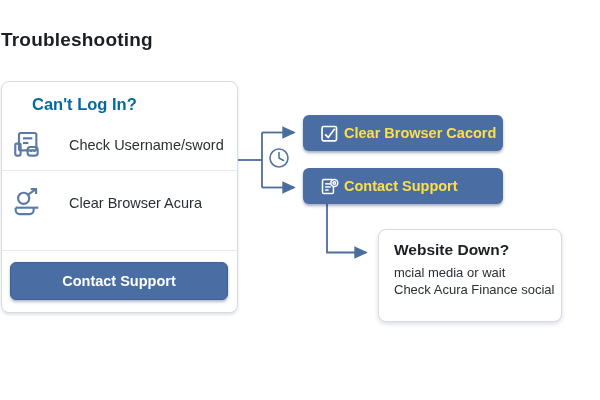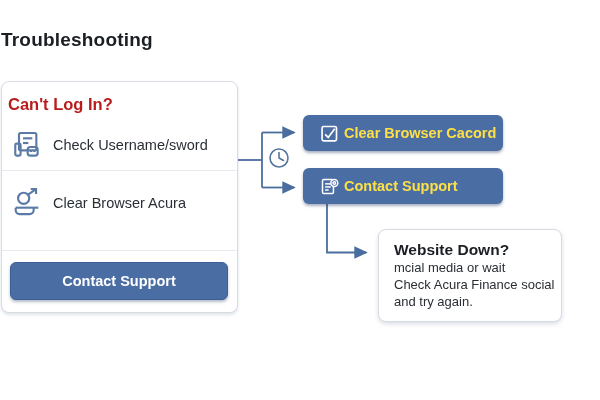--- a/index.html
+++ b/index.html
@@ -19,24 +19,24 @@
   
   .connectors { position: absolute; left: 0; top: 0; width: 600px; height: 400px; z-index: 1; }
 
   
   .login-card {
     position: absolute; left: 1px; top: 81px; width: 237px; height: 232px;
     background: #fff; border: 1px solid #d7dce3; border-radius: 8px;
     box-shadow: 0 2px 3px rgba(90,105,140,.18); z-index: 2;
   }
   .login-card h2 {
-    margin: 13px 0 0 6px; font-size: 16.5px; font-weight: bold; color: #b91c1c;
+    margin: 13px 0 0 30px; font-size: 16.5px; font-weight: bold; color: #0369a1;
   }
   .card-item {
-    display: flex; align-items: center; gap: 10px;
+    display: flex; align-items: center; gap: 26px;
     padding: 0 12px 0 9px; height: 50px;
   }
   .card-item .item-icon { width: 32px; height: 32px; flex: 0 0 32px; color: #5b7ba6; }
   .card-item .item-label { font-size: 14.5px; color: #2a2f36; }
   .divider { border: none; border-top: 1px solid #e7eaef; margin: 0 0 0 0; }
   .divider2 { border: none; border-top: 1px solid #e7eaef; position: absolute; left: 0; right: 0; top: 168px; }
   .login-cta {
     position: absolute; left: 8px; right: 9px; top: 180px; height: 38px;
     background: #4a6da4; border: 1px solid #3d5f95; border-radius: 6px;
     color: #fff; font-size: 14.5px; font-weight: bold;
@@ -58,21 +58,21 @@
   .btn-1 { top: 115px; }
   .btn-2 { top: 168px; }
 
   
   .website-card {
     position: absolute; left: 378px; top: 229px; width: 184px; height: 93px;
     background: #fff; border: 1px solid #d7dce3; border-radius: 8px;
     box-shadow: 0 2px 4px rgba(90,105,140,.22); z-index: 2;
     padding: 11px 14px 0 15px;
   }
-  .website-card h3 { font-size: 15.5px; font-weight: bold; color: #1b1f24; }
+  .website-card h3 { font-size: 15.5px; font-weight: bold; color: #1b1f24; margin-bottom: 5px; }
   .website-card .body-line { font-size: 13px; line-height: 17px; color: #2a2f36; white-space: nowrap; }
 </style>
 </head>
 <body>
 
 <div class="canvas">
 
   <div class="page-title">Troubleshooting</div>
 
   <svg class="connectors" viewBox="0 0 600 400">
@@ -147,16 +147,15 @@
       <circle cx="17.5" cy="8" r="4" fill="#4a6da4"></circle>
       <circle cx="17.5" cy="8" r="1.5"></circle>
     </svg>
     <span class="btn-label">Contact Support</span>
   </button>
 
   <div class="website-card">
     <h3>Website Down?</h3>
     <div class="body-line">mcial media or wait</div>
     <div class="body-line">Check Acura Finance social</div>
-    <div class="body-line">and try again.</div>
   </div>
 
 </div>
 
 </body></html>

